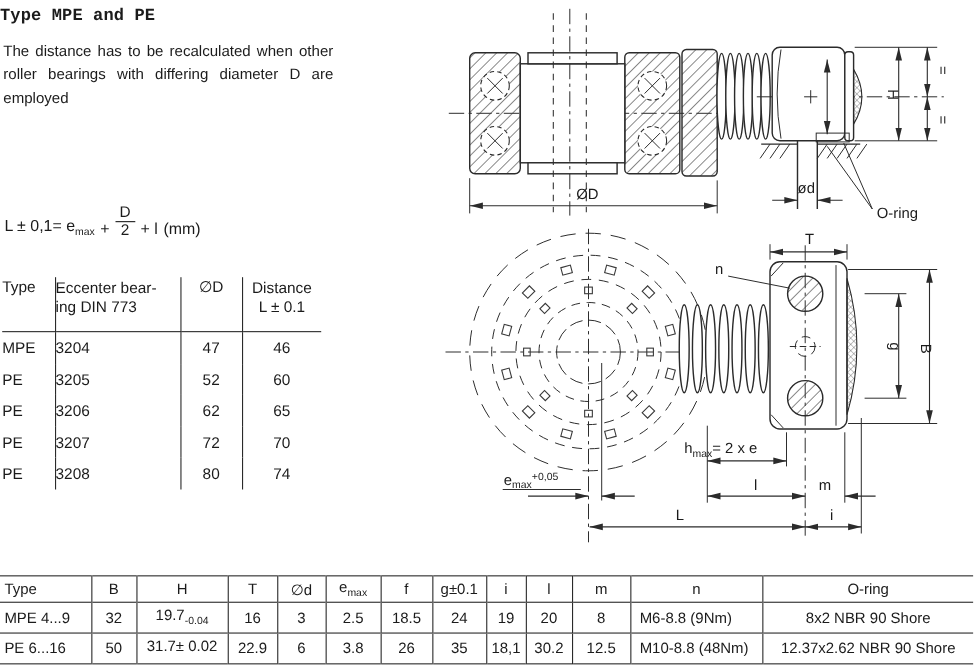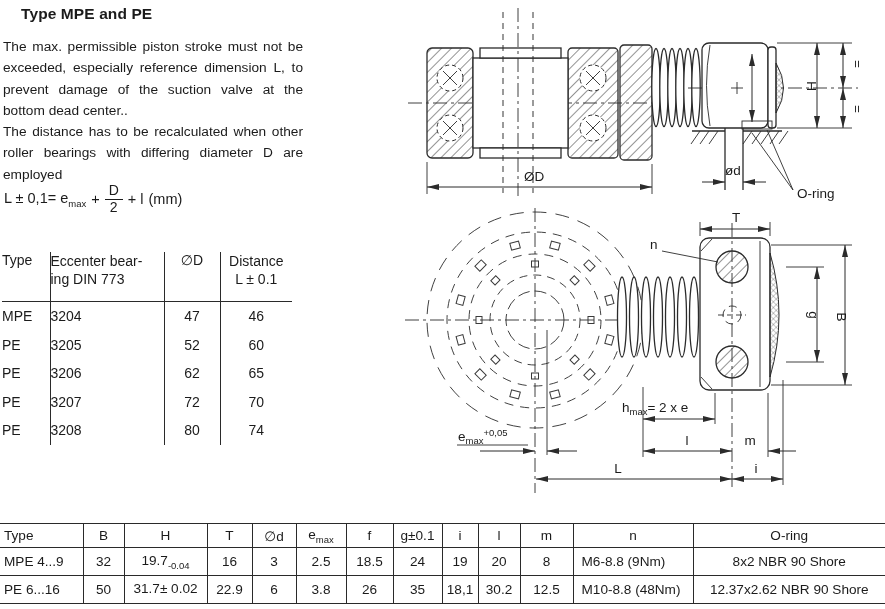--- a/index.html
+++ b/index.html
@@ -1,22 +1,22 @@
 <!DOCTYPE html>
 <html><head>
 <meta charset="utf-8">
 <style>
   html,body{margin:0;padding:0;background:#fff;}
   .page{position:relative;width:885px;height:609px;background:#ffffff;
         font-family:"Liberation Sans",sans-serif;color:#1b1b1b;overflow:hidden;}
-  .title{position:absolute;left:21px;top:5px;font-size:15.5px;font-weight:bold;letter-spacing:.1px;}
+  .title{position:absolute;left:0;top:5px;font-size:15.5px;font-weight:bold;letter-spacing:.1px;font-family:Liberation Mono, monospace;}
   .intro{position:absolute;left:3px;top:36px;width:300px;font-size:13.7px;line-height:21.3px;text-align:justify;}
   .intro p{margin:0;}
   
-  .formula{position:absolute;left:4px;top:181px;font-size:14.5px;display:flex;align-items:center;gap:5px;height:36px;}
+  .formula{position:absolute;left:4px;top:181px;font-size:14.5px;display:flex;align-items:flex-end;gap:5px;height:36px;}
   .formula sub{font-size:9.5px;}
   .frac{display:inline-flex;flex-direction:column;text-align:center;line-height:1.1;font-size:14px;}
   .frac .num{border-bottom:1.3px solid #1b1b1b;padding:0 4px;}
   .unit{margin-left:0;}
   
   .bearing-table{position:absolute;left:2px;top:252px;border-collapse:collapse;font-size:14px;}
   .bearing-table th,.bearing-table td{font-weight:normal;padding:0;vertical-align:top;}
   .bearing-table thead th{height:44px;border-bottom:1.4px solid #2a2a2a;padding-bottom:5px;}
   .bearing-table tbody td{height:28.5px;vertical-align:middle;}
   .sep{border-right:1.2px solid #2a2a2a;}
@@ -51,21 +51,20 @@
   .meshf{fill:url(#mesh);stroke:#2b2b2b;stroke-width:1;}
 </style>
 </head>
 <body>
 
 <div class="page">
 
   <div class="title">Type MPE and PE</div>
 
   <div class="intro">
-    <p>The max. permissible piston stroke must not be exceeded, especially reference dimension L, to prevent damage of the suction valve at the bottom dead center..</p>
     <p>The distance has to be recalculated when other roller bearings with differing diameter D are employed</p>
   </div>
 
   <div class="formula">
     <span><span>L ± 0,1= e</span><sub>max</sub></span>
     <span>+</span>
     <span class="frac">
       <span class="num">D</span>
       <span class="den">2</span>
     </span>

